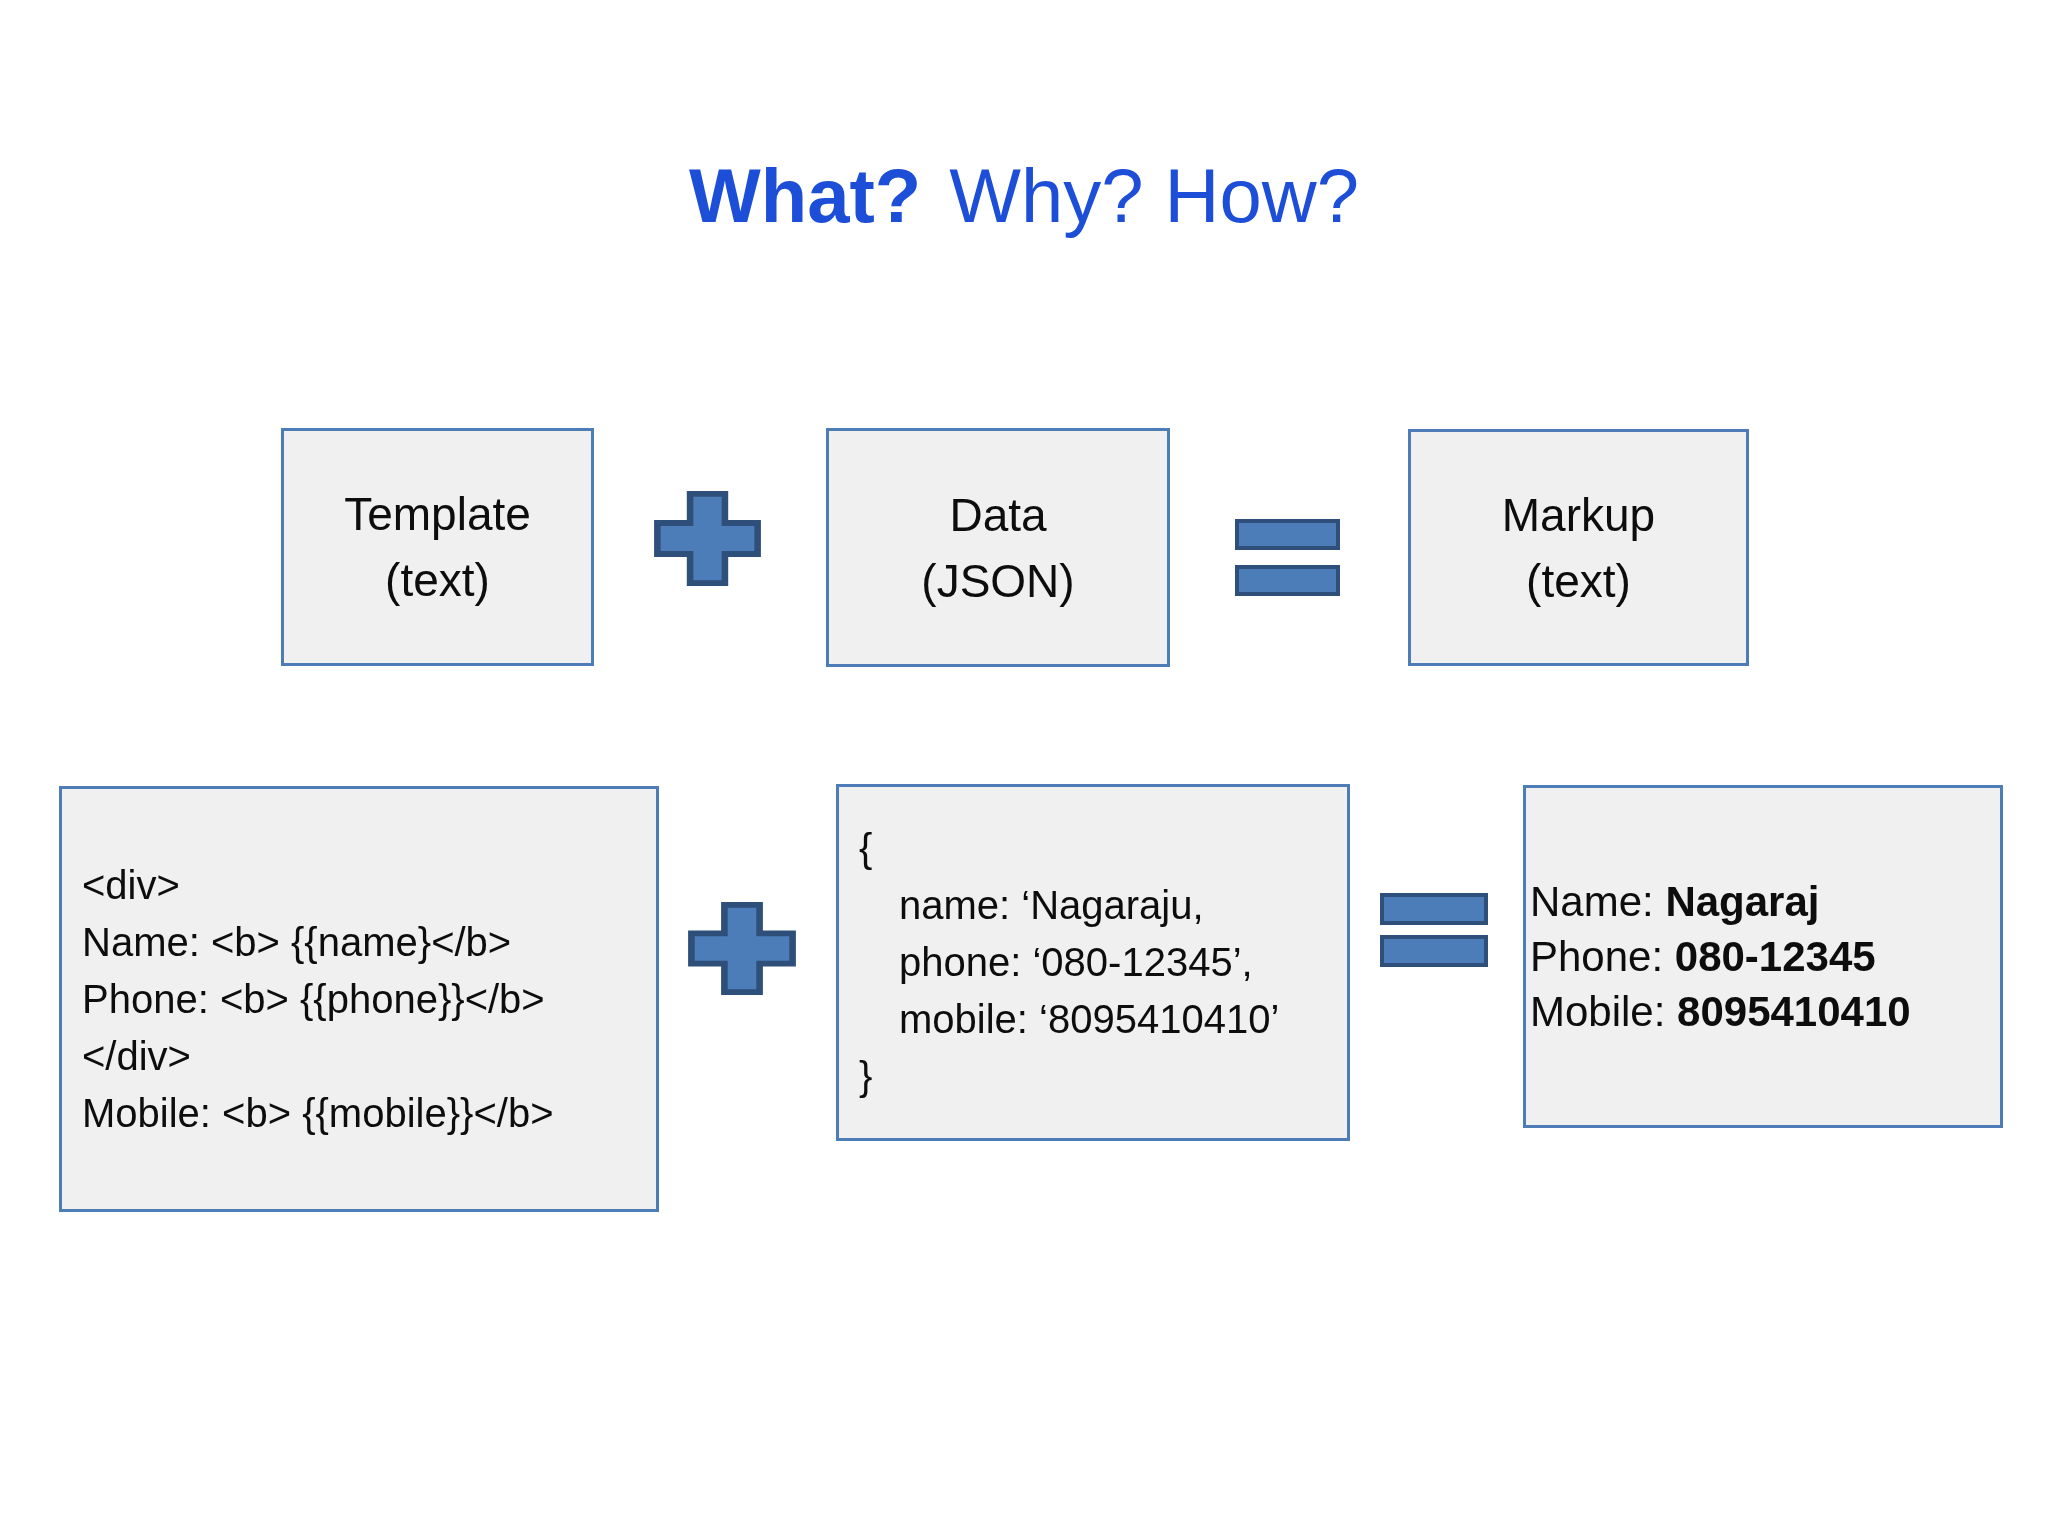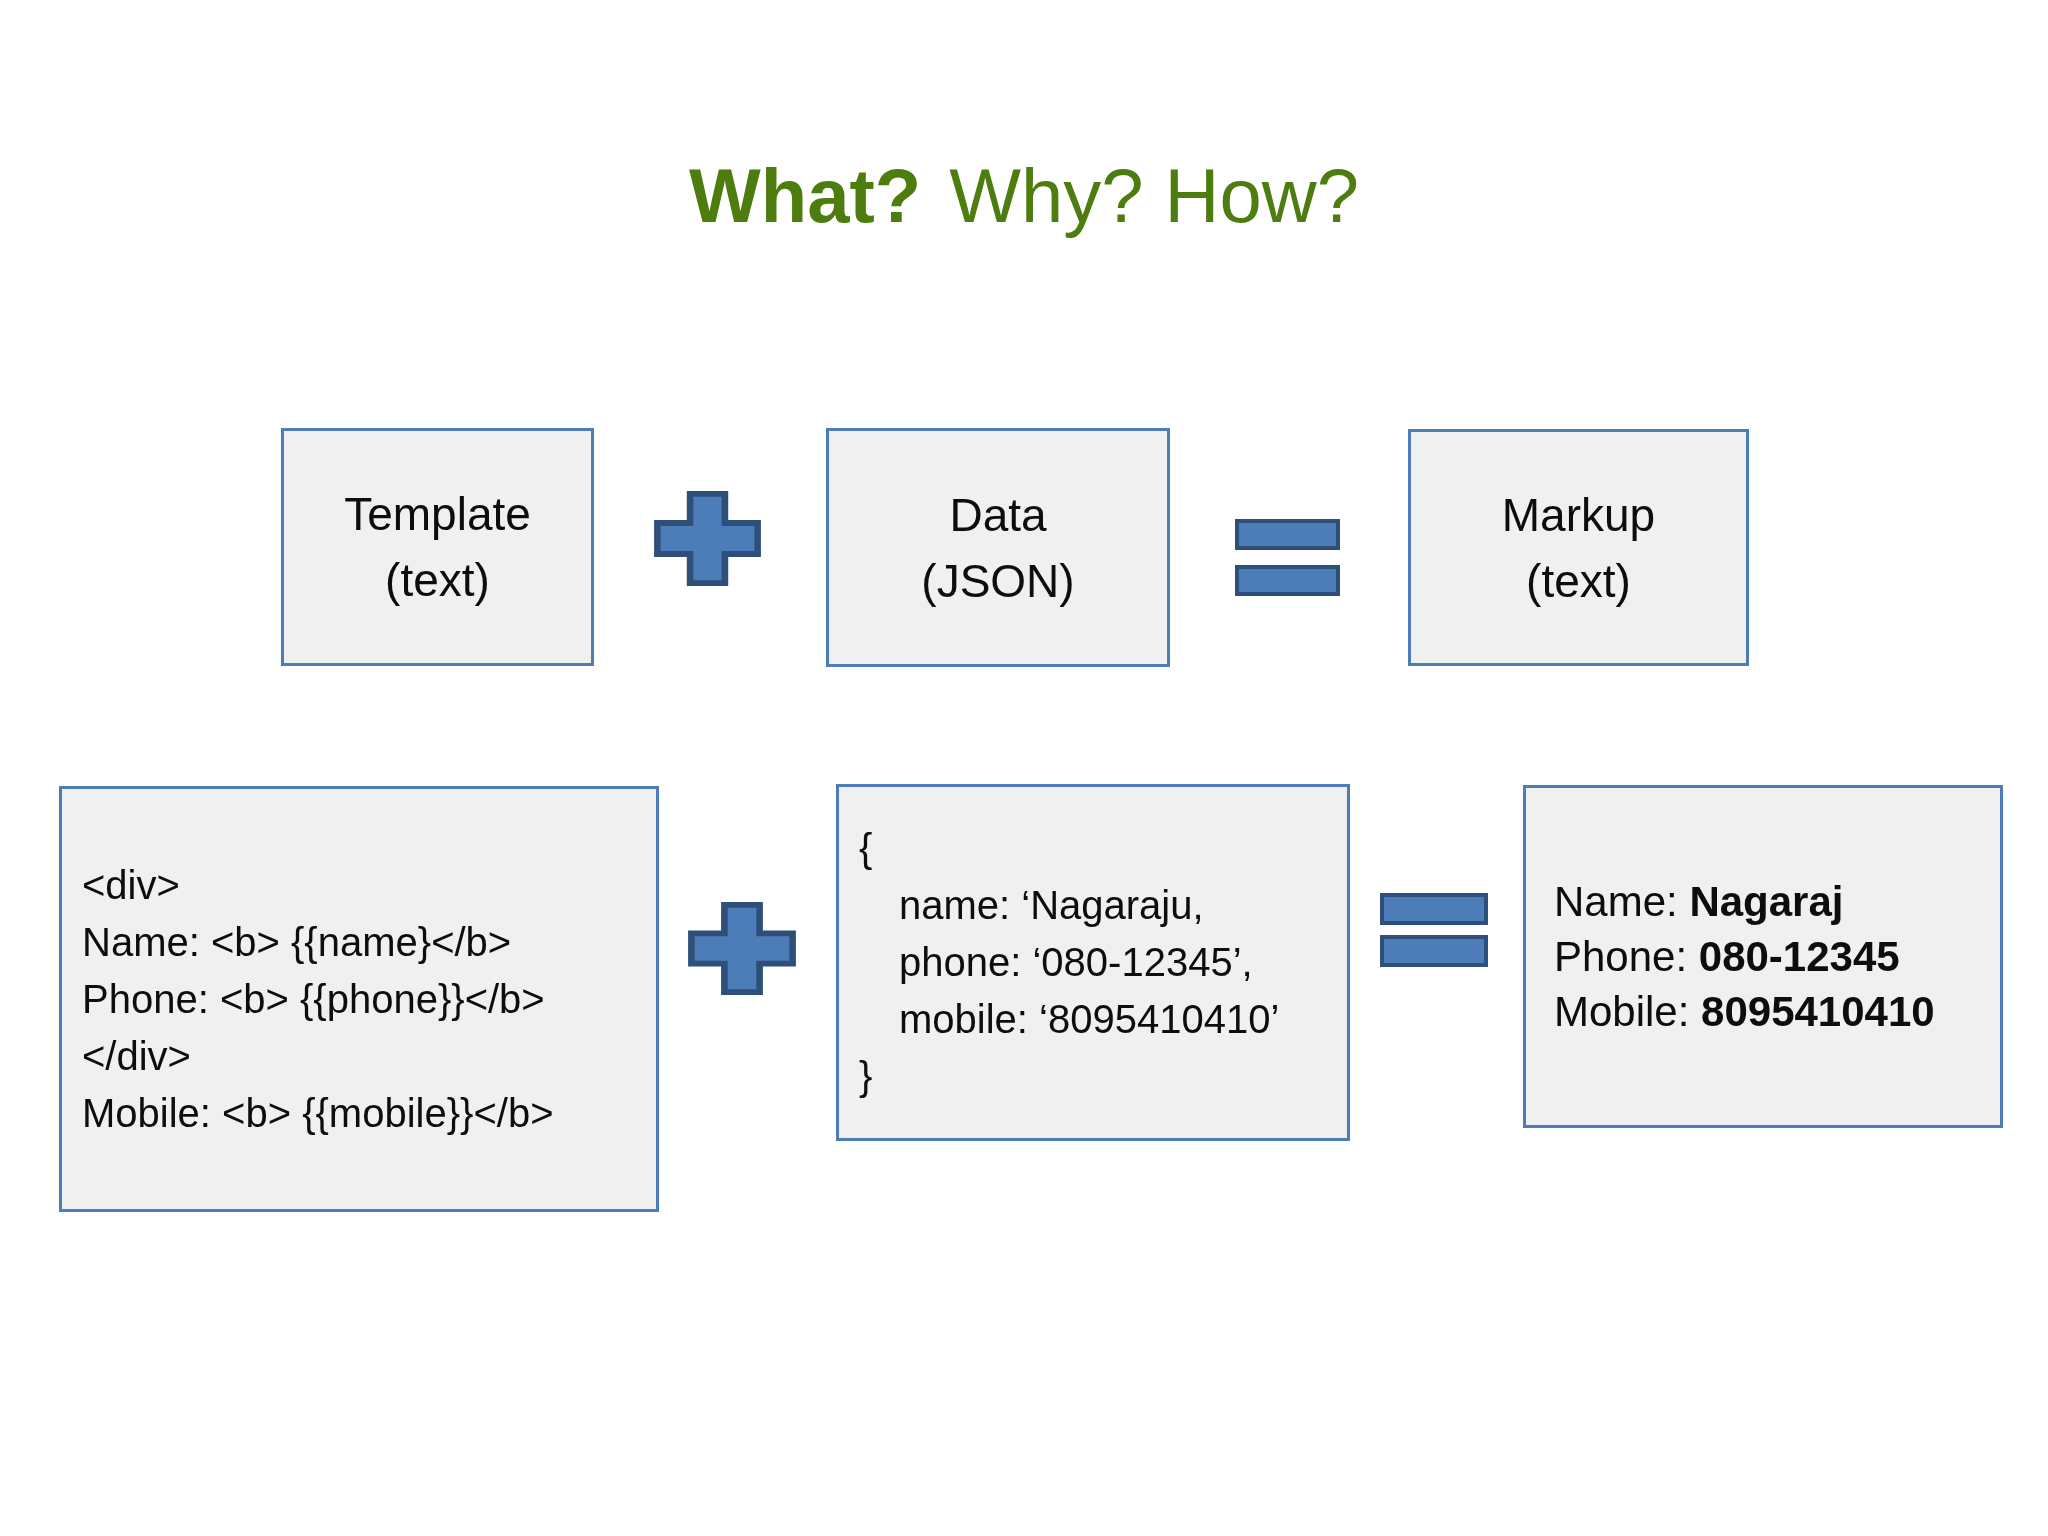--- a/index.html
+++ b/index.html
@@ -13,21 +13,21 @@
   }
   .slide { position: absolute; inset: 0; }
 
   
   .title {
     position: absolute;
     left: 0; right: 0; top: 148px;
     text-align: center;
     font-size: 76px;
     line-height: 96px;
-    color: #4d7c0f;
+    color: #1d4ed8;
     white-space: nowrap;
   }
   .title .t-bold { font-weight: bold; margin-right: 28px; }
 
   
   .sbox {
     position: absolute;
     background: #f0f0f1;
     border: 3px solid #4d7cb7;
     box-sizing: border-box;
@@ -39,21 +39,21 @@
 
   
   .box-template { left: 281px; top: 428px; width: 313px; height: 238px; }
   .box-data     { left: 826px; top: 428px; width: 344px; height: 239px; }
   .box-markup   { left: 1408px; top: 429px; width: 341px; height: 237px; }
   .toplabel { font-size: 46px; line-height: 66px; }
 
   
   .box-template-code { left: 59px;  top: 786px; width: 600px; height: 426px; padding-left: 20px; }
   .box-json          { left: 836px; top: 784px; width: 514px; height: 357px; padding-left: 20px; }
-  .box-result        { left: 1523px; top: 785px; width: 480px; height: 343px; padding-left: 28px; }
+  .box-result        { left: 1523px; top: 785px; width: 480px; height: 343px; padding-left: 4px; }
   .codeline { font-size: 40px; line-height: 57px; white-space: pre; }
   .codeline.indent { padding-left: 40px; }
   .resultline { font-size: 42px; line-height: 55px; white-space: pre; }
   .resultline .val { font-weight: bold; }
 
   
   .op-plus { position: absolute; }
   .op-plus svg { display: block; width: 100%; height: 100%; }
   .plus-top    { left: 653px; top: 490px; width: 109px; height: 97px; }
   .plus-bottom { left: 687px; top: 901px; width: 110px; height: 95px; }

